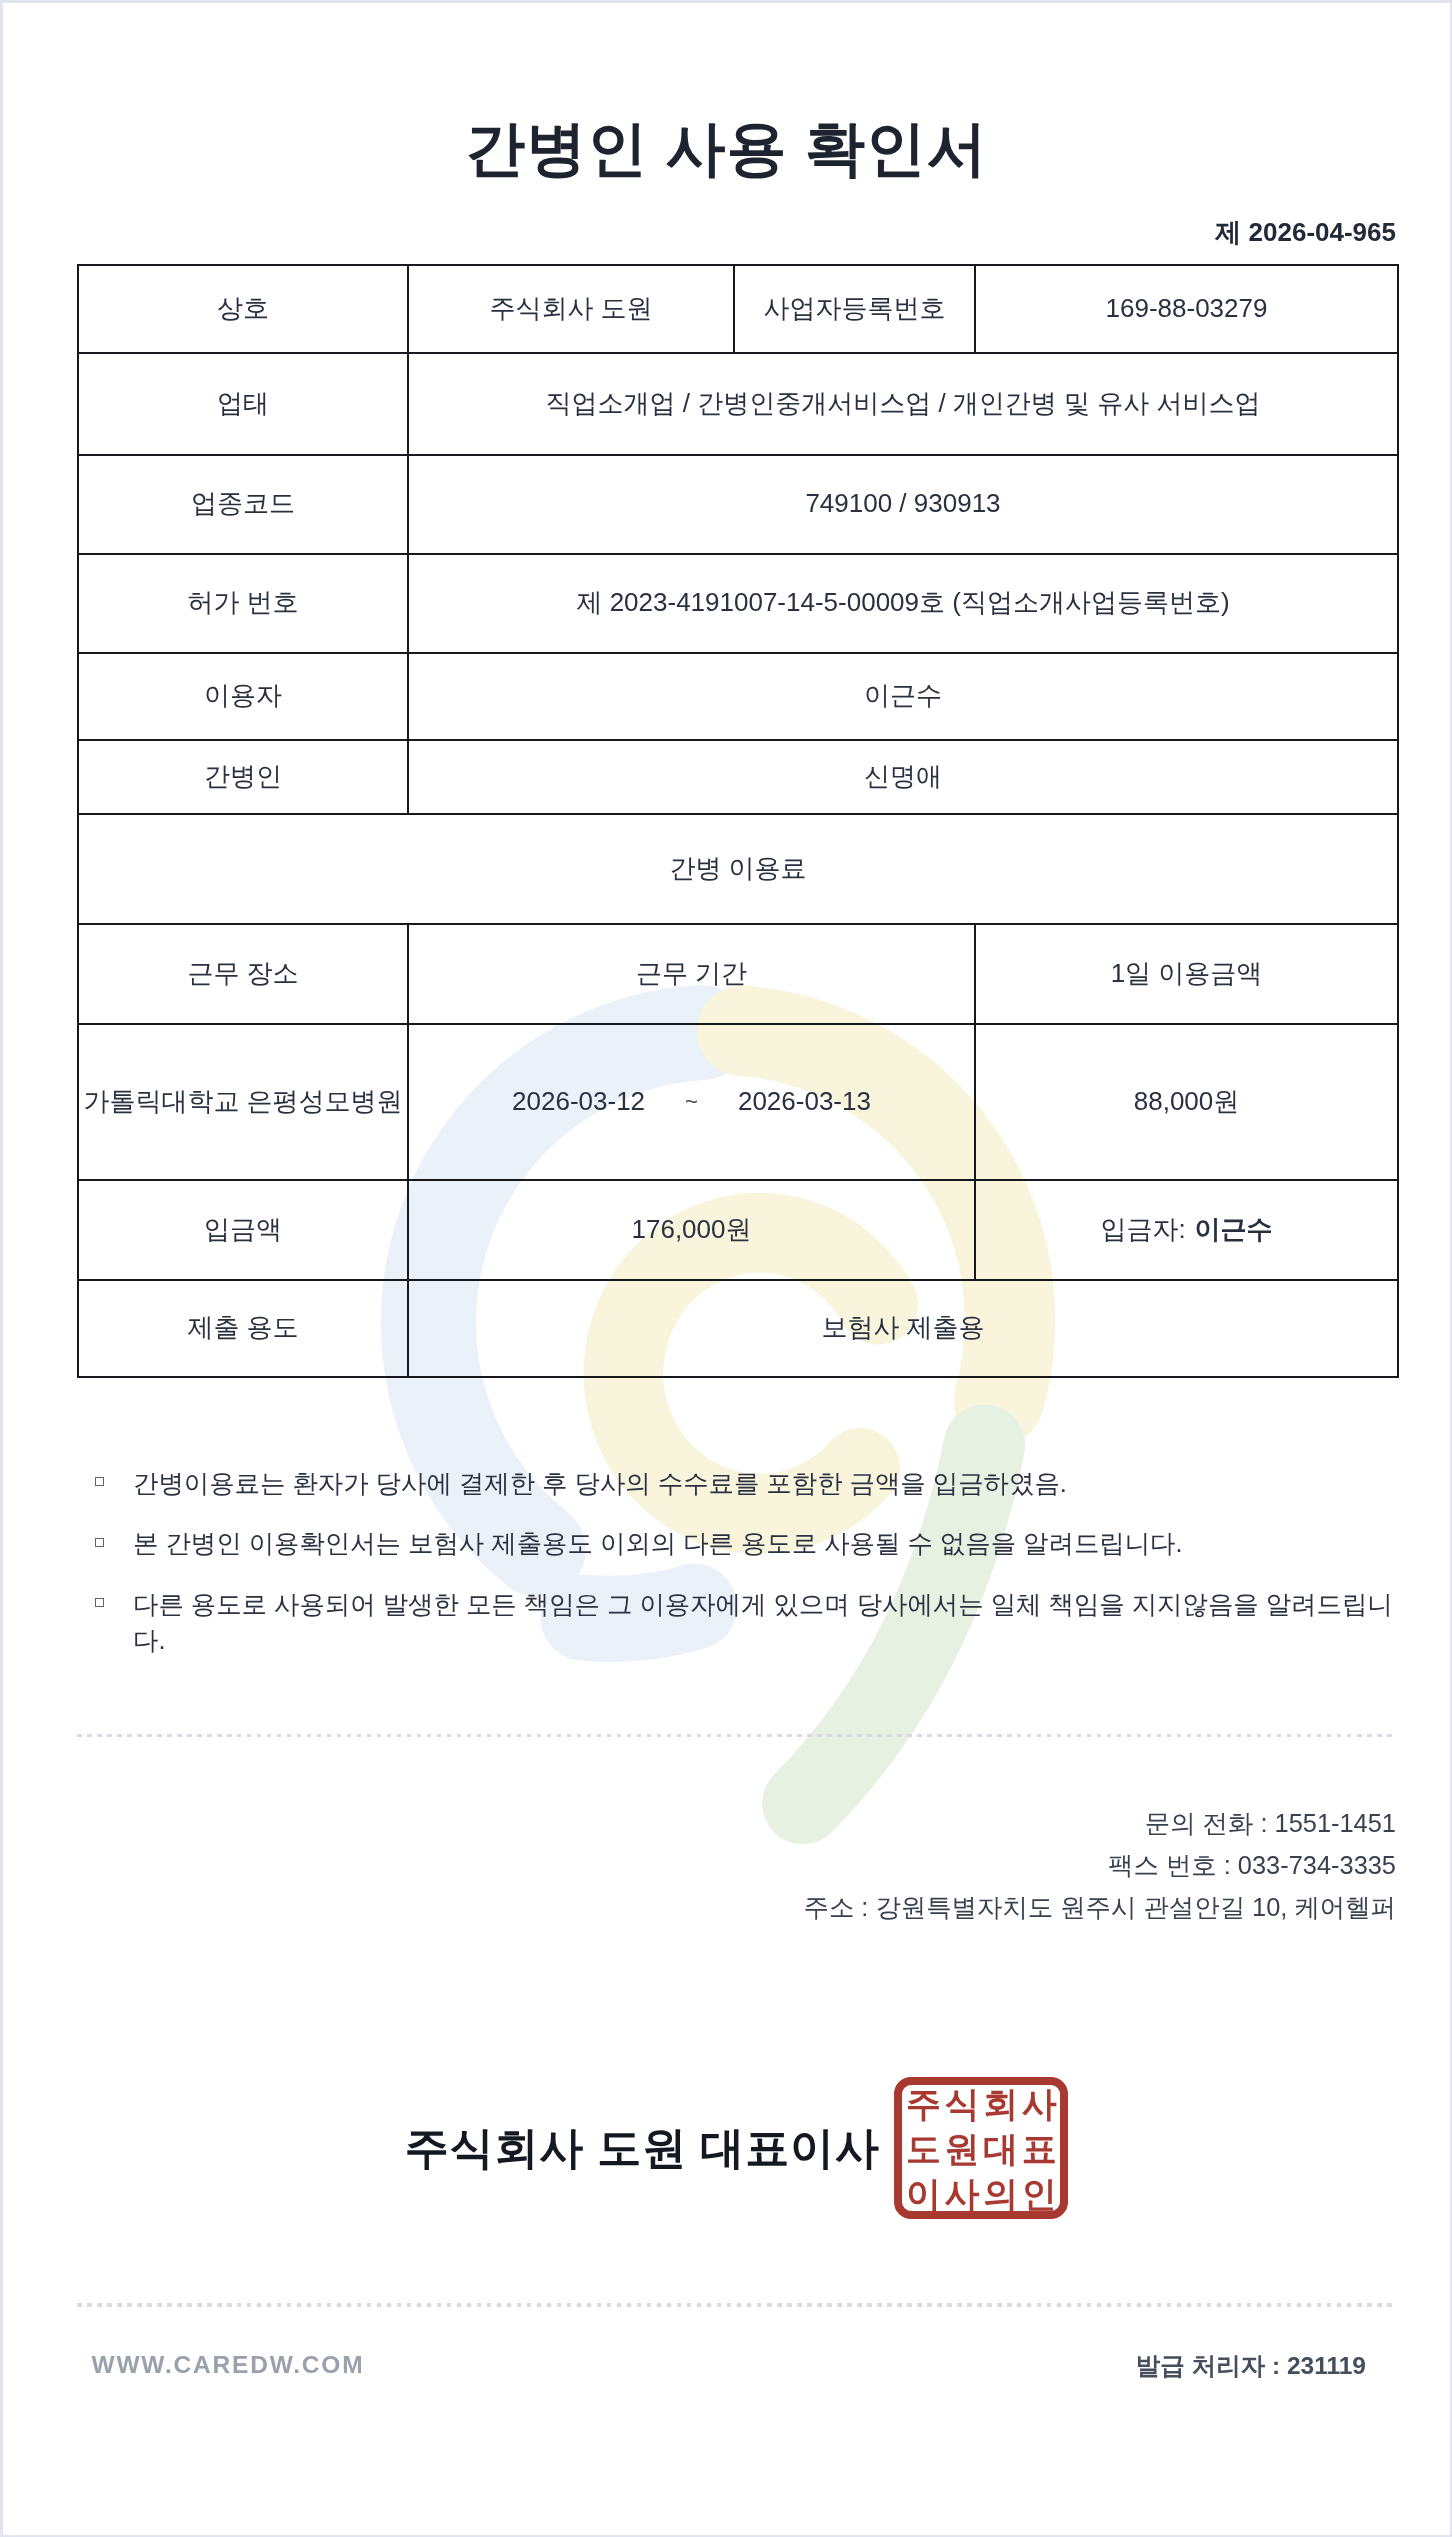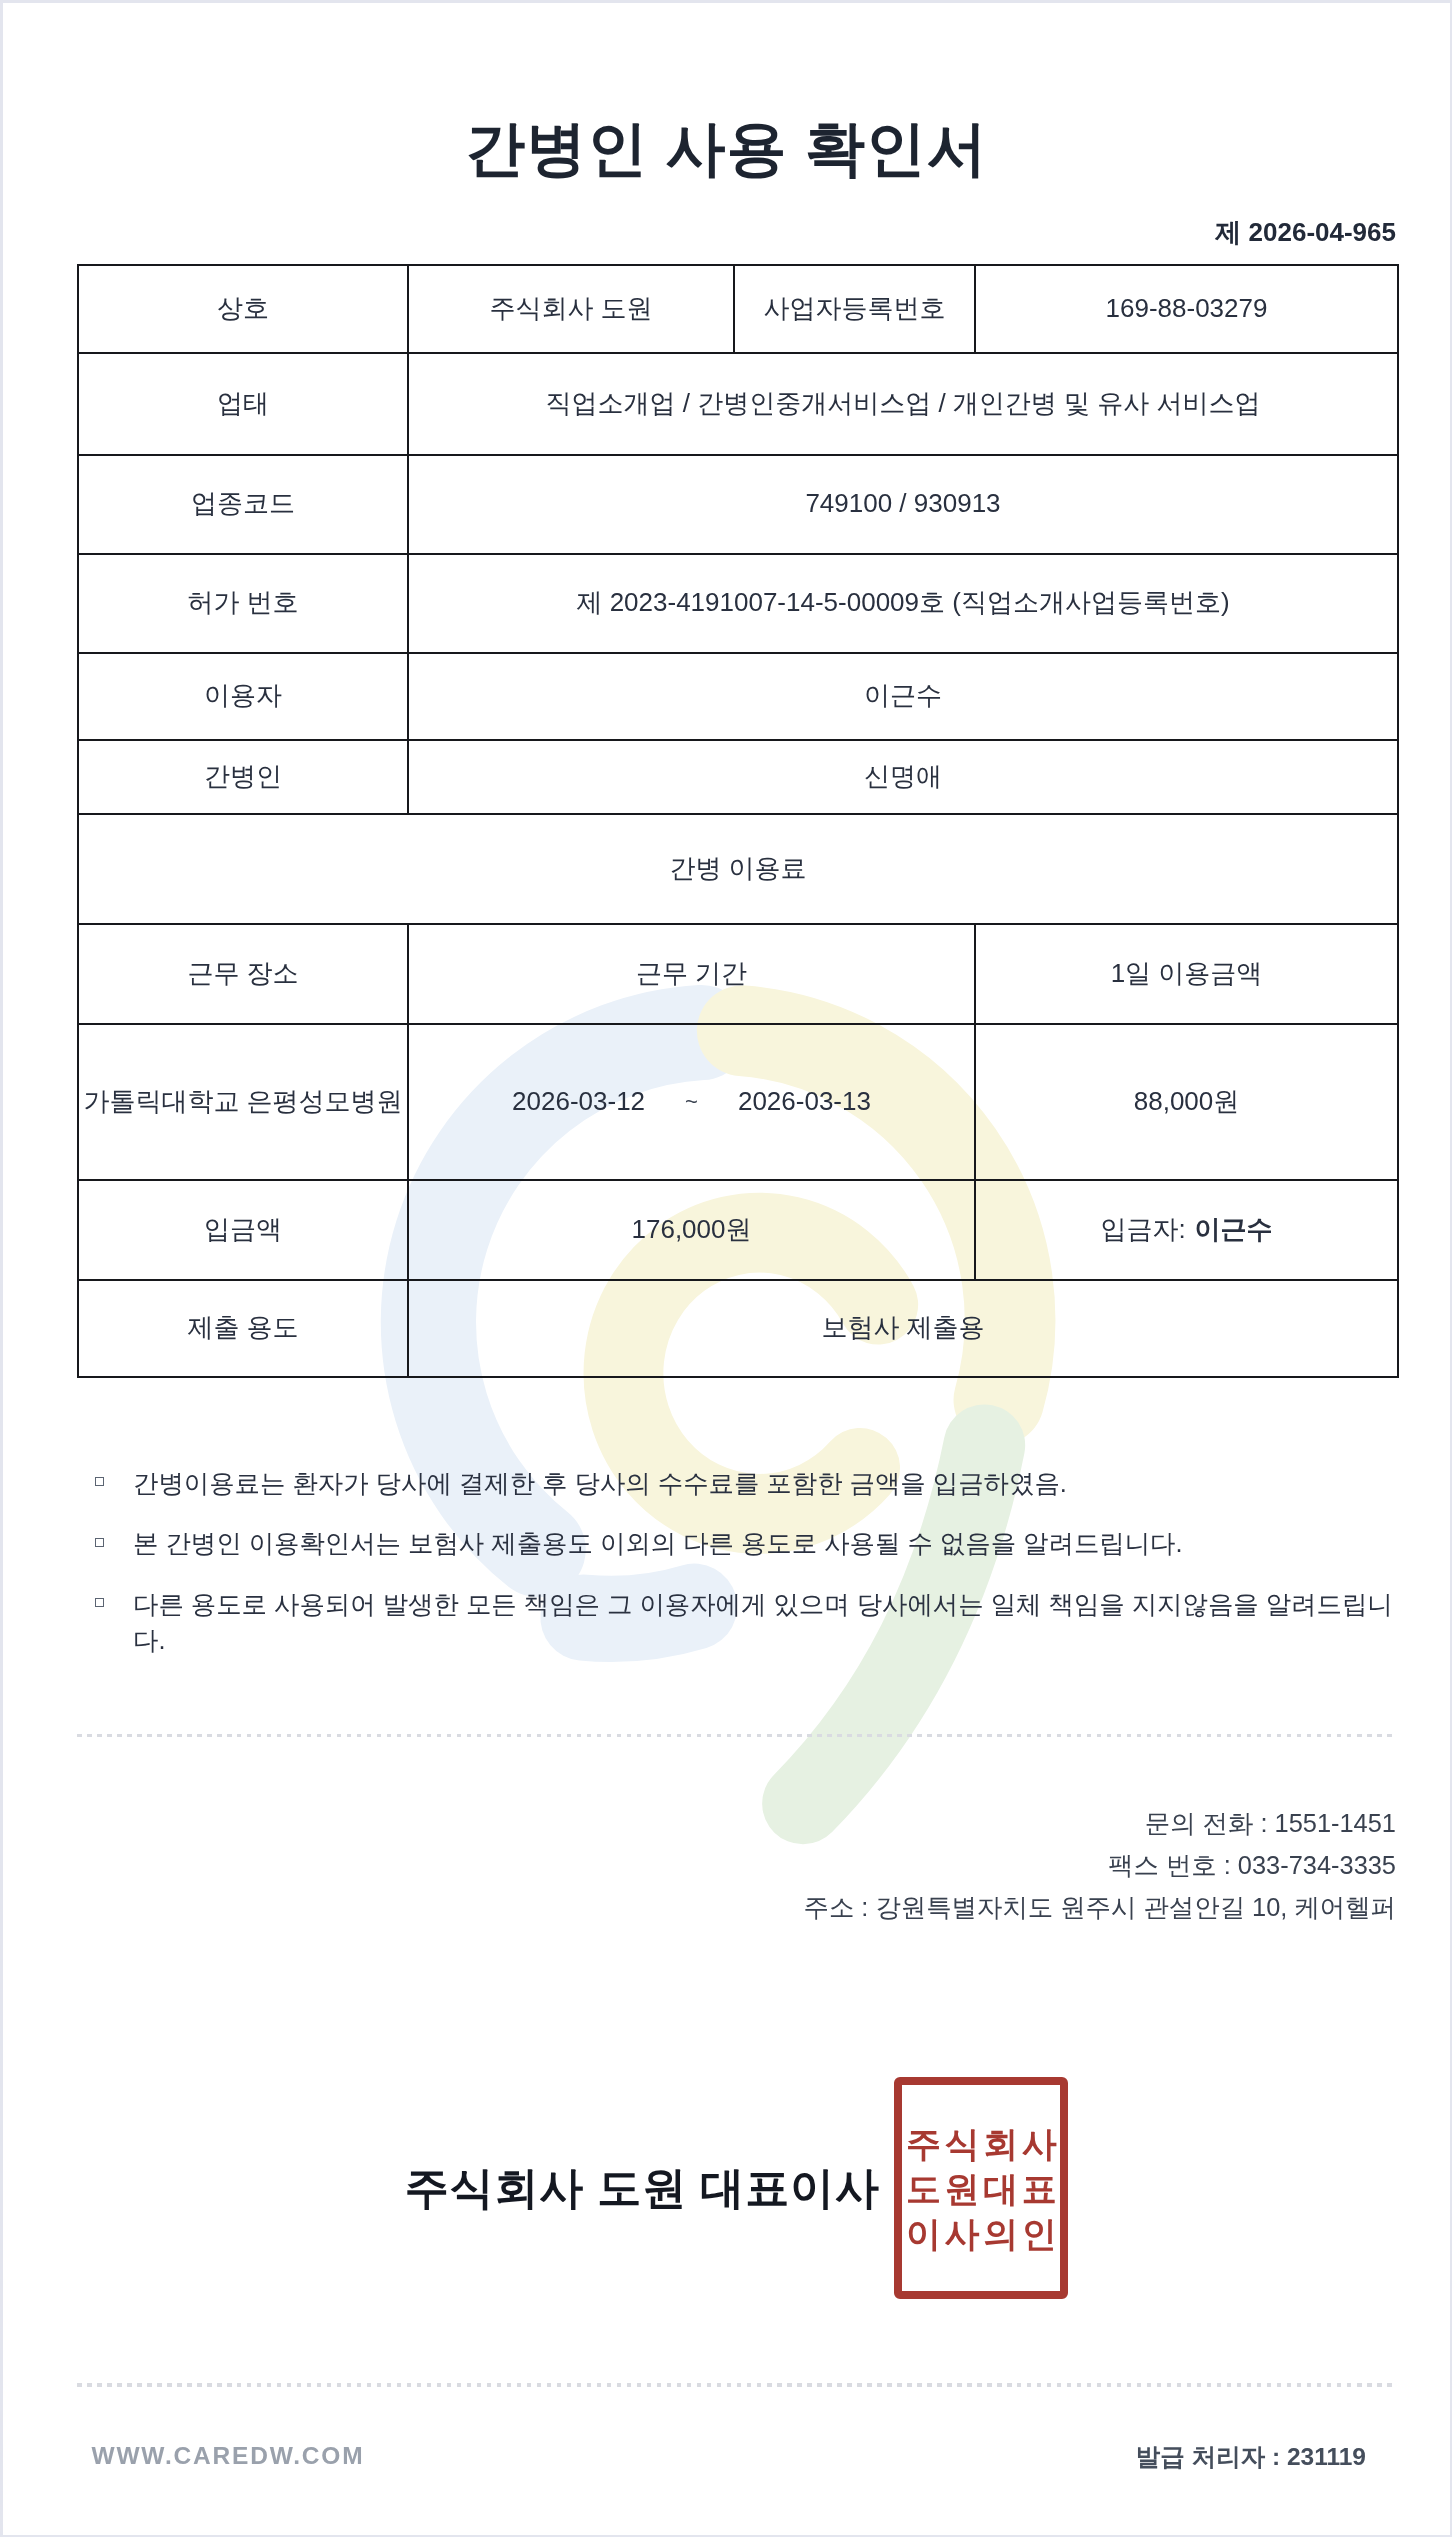--- a/index.html
+++ b/index.html
@@ -121,38 +121,38 @@
     align-items:center;
     gap:14.5px;
   }
   .signature-text{
     font-size:44px;
     font-weight:700;
     color:#141821;
     letter-spacing:0.9px;
   }
   .stamp{
-    width:174px;height:222px;
+    width:174px;height:142px;
     box-sizing:border-box;
     border:8.2px solid #a73931;
-    border-radius:6px;
+    border-radius:17px;
     display:flex;
     flex-direction:column;
     justify-content:center;
     align-items:center;
     color:#a73931;
     font-size:35px;
     font-weight:800;
     line-height:45px;
     letter-spacing:3.6px;
     text-indent:3.6px;
   }
 
   .footer{
-    margin-top:53px;
+    margin-top:42px;
     display:flex;
     justify-content:space-between;
     align-items:center;
   }
   .footer .site{
     padding-left:14.5px;
     font-size:24.5px;
     font-weight:700;
     letter-spacing:1.8px;
     color:#9aa1ac;

